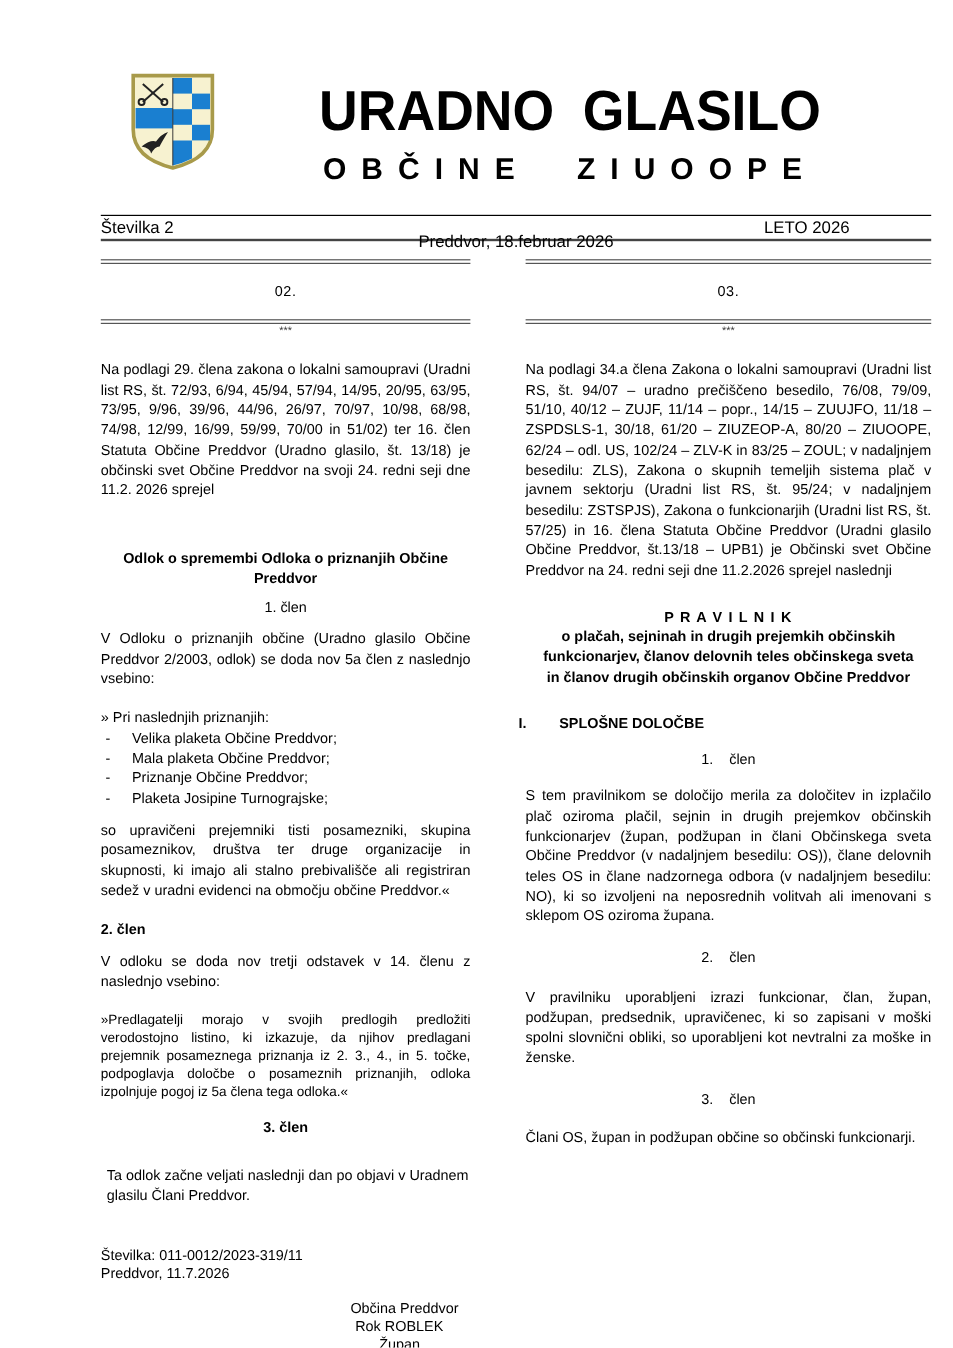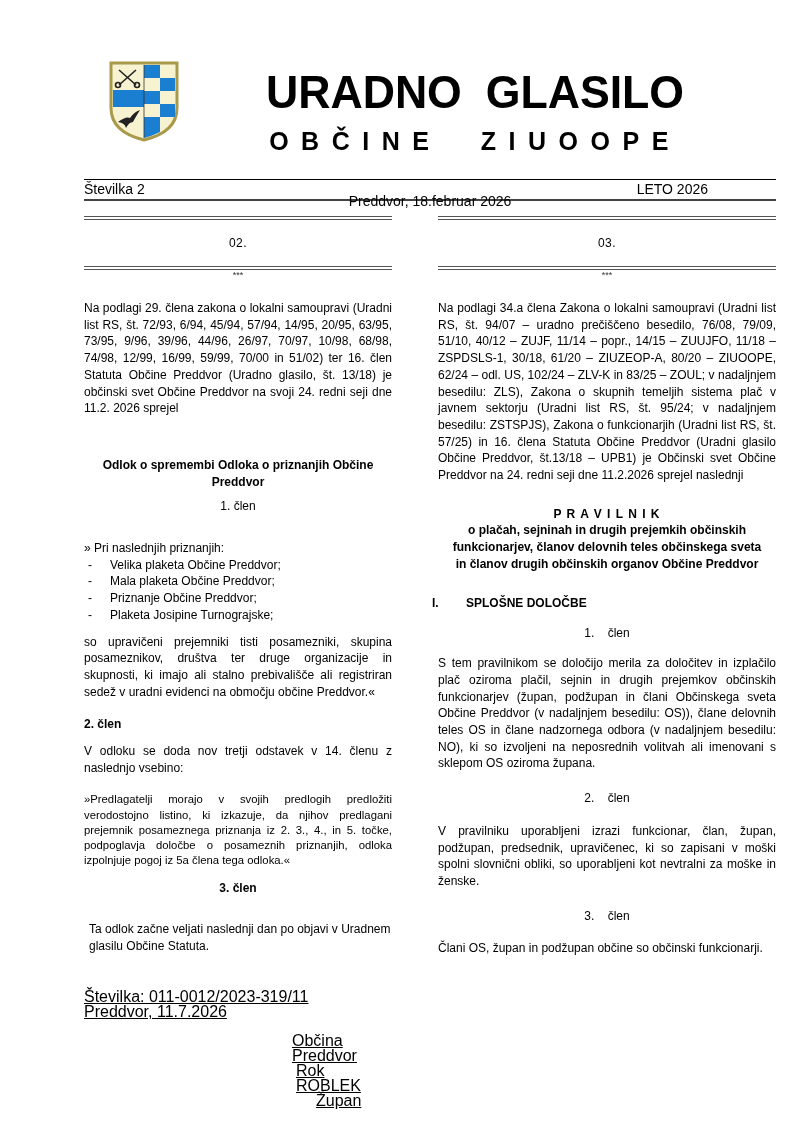--- a/index.html
+++ b/index.html
@@ -35,21 +35,21 @@
     .dbl { height: 2px; border-top: 1.5px solid #555; border-bottom: 1.5px solid #555; }
     .art-no { text-align: center; font-weight: normal; font-size: 12px; height: 46px; line-height: 46px; letter-spacing: 0.5px; }
     .stars { text-align: center; font-size: 9px; line-height: 10px; height: 10px; color: #333; }
 
     .p { font-size: 12px; line-height: 16.7px; text-align: justify; margin: 0; }
     .center { text-align: center; }
     .bold { font-weight: bold; }
     .gap { height: 16px; }
     .list-item { font-size: 12px; line-height: 16.7px; display: flex; }
     .list-item .dash { width: 22px; padding-left: 4px; }
-    .sig { font-size: 16px; line-height: 15px; text-decoration: underline; }
+    .sig { font-size: 12px; line-height: 15px; }
   </style>
 </head>
 <body>
 
 <svg class="crest" viewBox="0 0 72 82">
   <path d="M3 3 H69 V48 Q69 72 36 80 Q3 72 3 48 Z" fill="#f7f2d0" stroke="#a89a4a" stroke-width="3"></path>
 
   <rect x="5" y="30" width="31" height="17" fill="#1a7fd0"></rect>
 
   <rect x="36" y="5" width="16" height="13" fill="#1a7fd0"></rect>
@@ -83,20 +83,21 @@
   <div class="art-no">02.</div>
   <div class="dbl"></div>
   <div class="stars">***</div>
   <div style="height:20px"></div>
   <p class="p">Na podlagi 29. člena zakona o lokalni samoupravi (Uradni list RS, št. 72/93, 6/94, 45/94, 57/94, 14/95, 20/95, 63/95, 73/95, 9/96, 39/96, 44/96, 26/97, 70/97, 10/98, 68/98, 74/98, 12/99, 16/99, 59/99, 70/00 in 51/02) ter 16. člen Statuta Občine Preddvor (Uradno glasilo, št. 13/18) je občinski svet Občine Preddvor na svoji 24. redni seji dne 11.2. 2026 sprejel</p>
   <div style="height:40px"></div>
   <p class="p center bold" style="padding:0 14px">Odlok o spremembi Odloka o priznanjih Občine Preddvor</p>
   <div style="height:8px"></div>
   <p class="p center">1. člen</p>
   <div style="height:9px"></div>
+  <p class="p">V Odloku o priznanjih občine (Uradno glasilo Občine Preddvor 2/2003, odlok) se doda nov 5a člen z naslednjo vsebino:</p>
   <div class="gap"></div>
   <p class="p" style="text-align:left">» Pri naslednjih priznanjih:</p>
   <div>
     <div class="list-item">
         <span class="dash">-</span>
         <span>Velika plaketa Občine Preddvor;</span>
       </div>
     <div class="list-item">
         <span class="dash">-</span>
         <span>Mala plaketa Občine Preddvor;</span>
@@ -114,21 +115,21 @@
   <p class="p">so upravičeni prejemniki tisti posamezniki, skupina posameznikov, društva ter druge organizacije in skupnosti, ki imajo ali stalno prebivališče ali registriran sedež v uradni evidenci na območju občine Preddvor.«</p>
   <div class="gap"></div>
   <p class="p bold">2. člen</p>
   <div style="height:10px"></div>
   <p class="p">V odloku se doda nov tretji odstavek v 14. členu z naslednjo vsebino:</p>
   <div class="gap"></div>
   <p class="p" style="font-size:11.3px;line-height:15.2px">»Predlagatelji morajo v svojih predlogih predložiti verodostojno listino, ki izkazuje, da njihov predlagani prejemnik posameznega priznanja iz 2. 3., 4., in 5. točke, podpoglavja določbe o posameznih priznanjih, odloka izpolnjuje pogoj iz 5a člena tega odloka.«</p>
   <div style="height:12px"></div>
   <p class="p center bold">3. člen</p>
   <div style="height:24px"></div>
-  <p class="p" style="text-align:left;padding-left:5px">Ta odlok začne veljati naslednji dan po objavi v Uradnem glasilu Občine Statuta.</p>
+  <p class="p" style="text-align:left;padding-left:5px">Ta odlok začne veljati naslednji dan po objavi v Uradnem glasilu Člani Preddvor.</p>
   <div style="height:34px"></div>
   <div class="sig">Številka:  011-0012/2023-319/11</div>
   <div class="sig">Preddvor, 11.7.2026</div>
   <div style="height:14px"></div>
   <div style="margin-left:208px">
     <div class="sig">Občina Preddvor</div>
     <div class="sig" style="padding-left:4px">Rok ROBLEK</div>
     <div class="sig" style="padding-left:24px">Župan</div>
   </div>
 </div>

